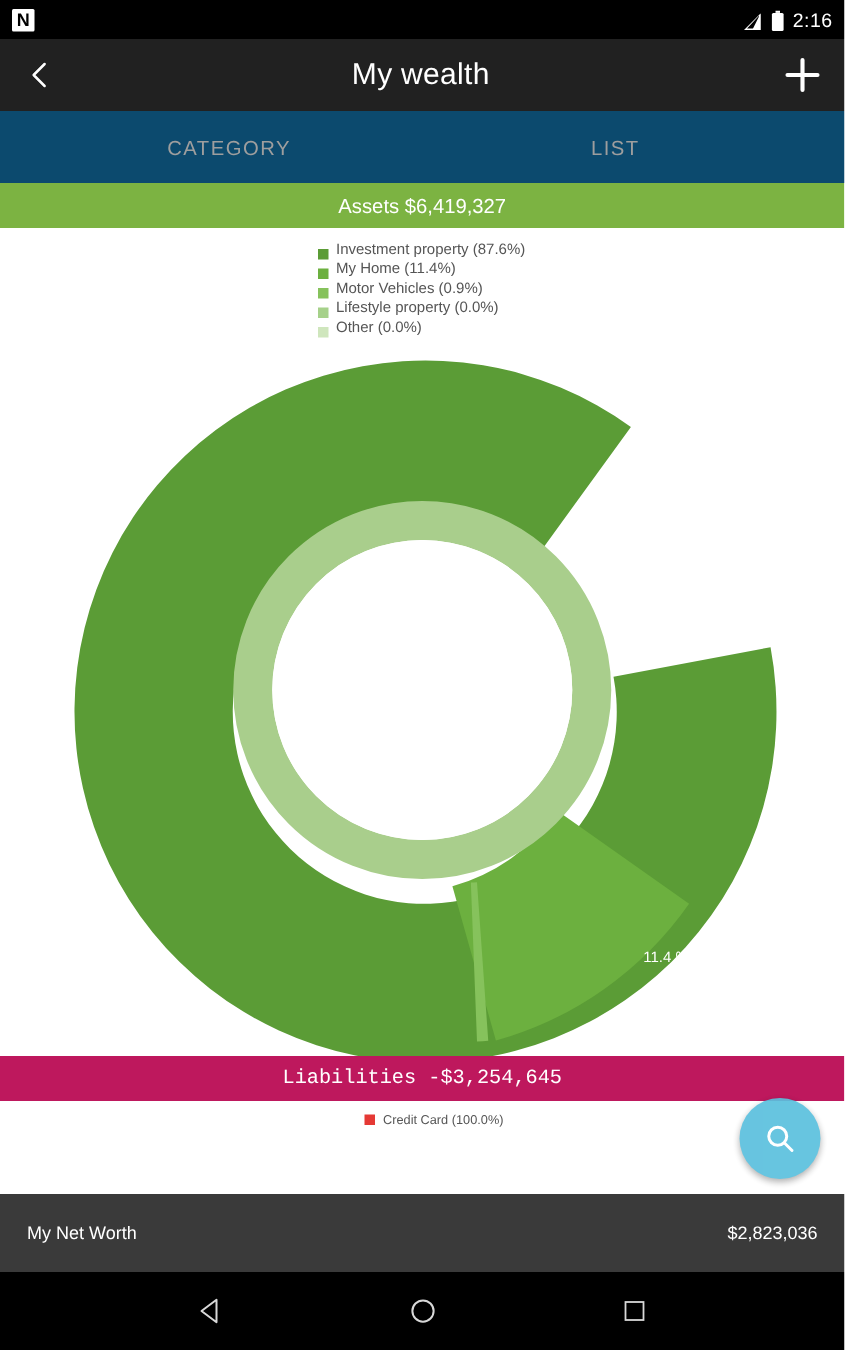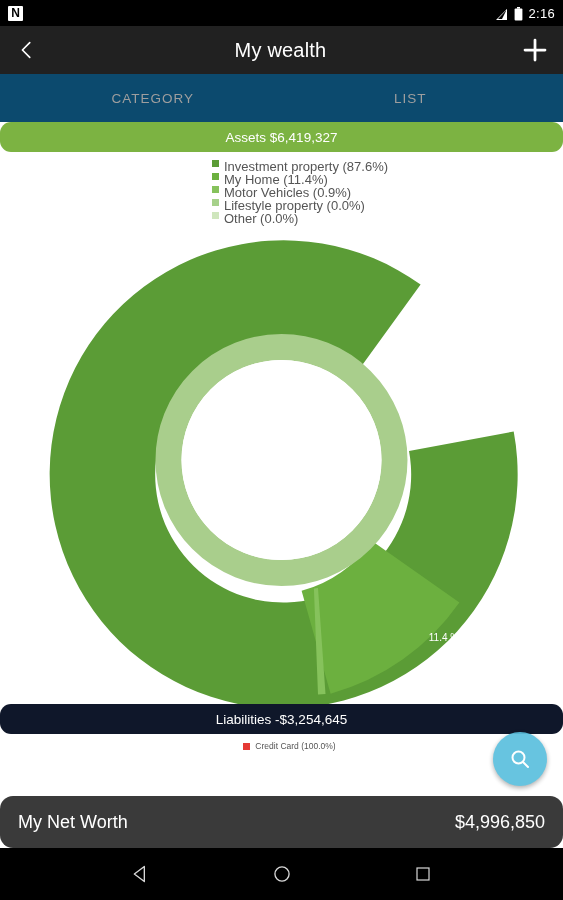--- a/index.html
+++ b/index.html
@@ -118,37 +118,36 @@
     background: #ffffff;
     overflow: hidden;
   }
   .section-header {
     height: 30px;
     display: flex;
     align-items: center;
     justify-content: center;
     color: #ffffff;
     font-size: 13.5px;
-    border-radius: 11px;
   }
   .assets-header { background: #7cb342; }
-  .liab-header { background: #0f172a; }
+  .liab-header { background: #be185d; font-family: Liberation Mono, monospace; }
 
   .legend {
     padding: 8px 0 4px 0;
     display: flex;
     flex-direction: column;
     align-items: flex-start;
     margin-left: 212px;
   }
   .legend-row {
     display: flex;
-    align-items: flex-start;
+    align-items: flex-end;
     gap: 5px;
-    font-size: 13px;
+    font-size: 10px;
     color: #555555;
     line-height: 13px;
   }
   .legend-swatch {
     width: 7px;
     height: 7px;
     display: inline-block;
     flex: none;
   }
 
@@ -198,22 +197,21 @@
 
   
   .networth {
     height: 52px;
     background: #3a3a3a;
     color: #ffffff;
     display: flex;
     align-items: center;
     justify-content: space-between;
     padding: 0 18px;
-    font-size: 18px;
-    border-radius: 13px;
+    font-size: 12px;
   }
 
   
   .nav-bar {
     height: 52px;
     background: #000000;
     display: flex;
     align-items: center;
     justify-content: space-around;
     padding: 0 70px;
@@ -341,21 +339,21 @@
   <div class="fab">
     <svg width="24" height="24" viewBox="0 0 24 24">
         <circle cx="10.5" cy="10.5" r="6" stroke="#ffffff" stroke-width="2" fill="none"></circle>
         <path d="M15 15 L20 20" stroke="#ffffff" stroke-width="2" stroke-linecap="round"></path>
       </svg>
   </div>
 </div>
 
 <div class="networth">
   <span>My Net Worth</span>
-  <span>$4,996,850</span>
+  <span>$2,823,036</span>
 </div>
 
 <div class="nav-bar">
   <div class="nav-btn">
     <svg width="20" height="20" viewBox="0 0 24 24">
         <path d="M16 3 L4 12 L16 21 Z" fill="none" stroke="#d8d8d8" stroke-width="1.6" stroke-linejoin="round"></path>
       </svg>
   </div>
   <div class="nav-btn">
     <svg width="20" height="20" viewBox="0 0 24 24">

